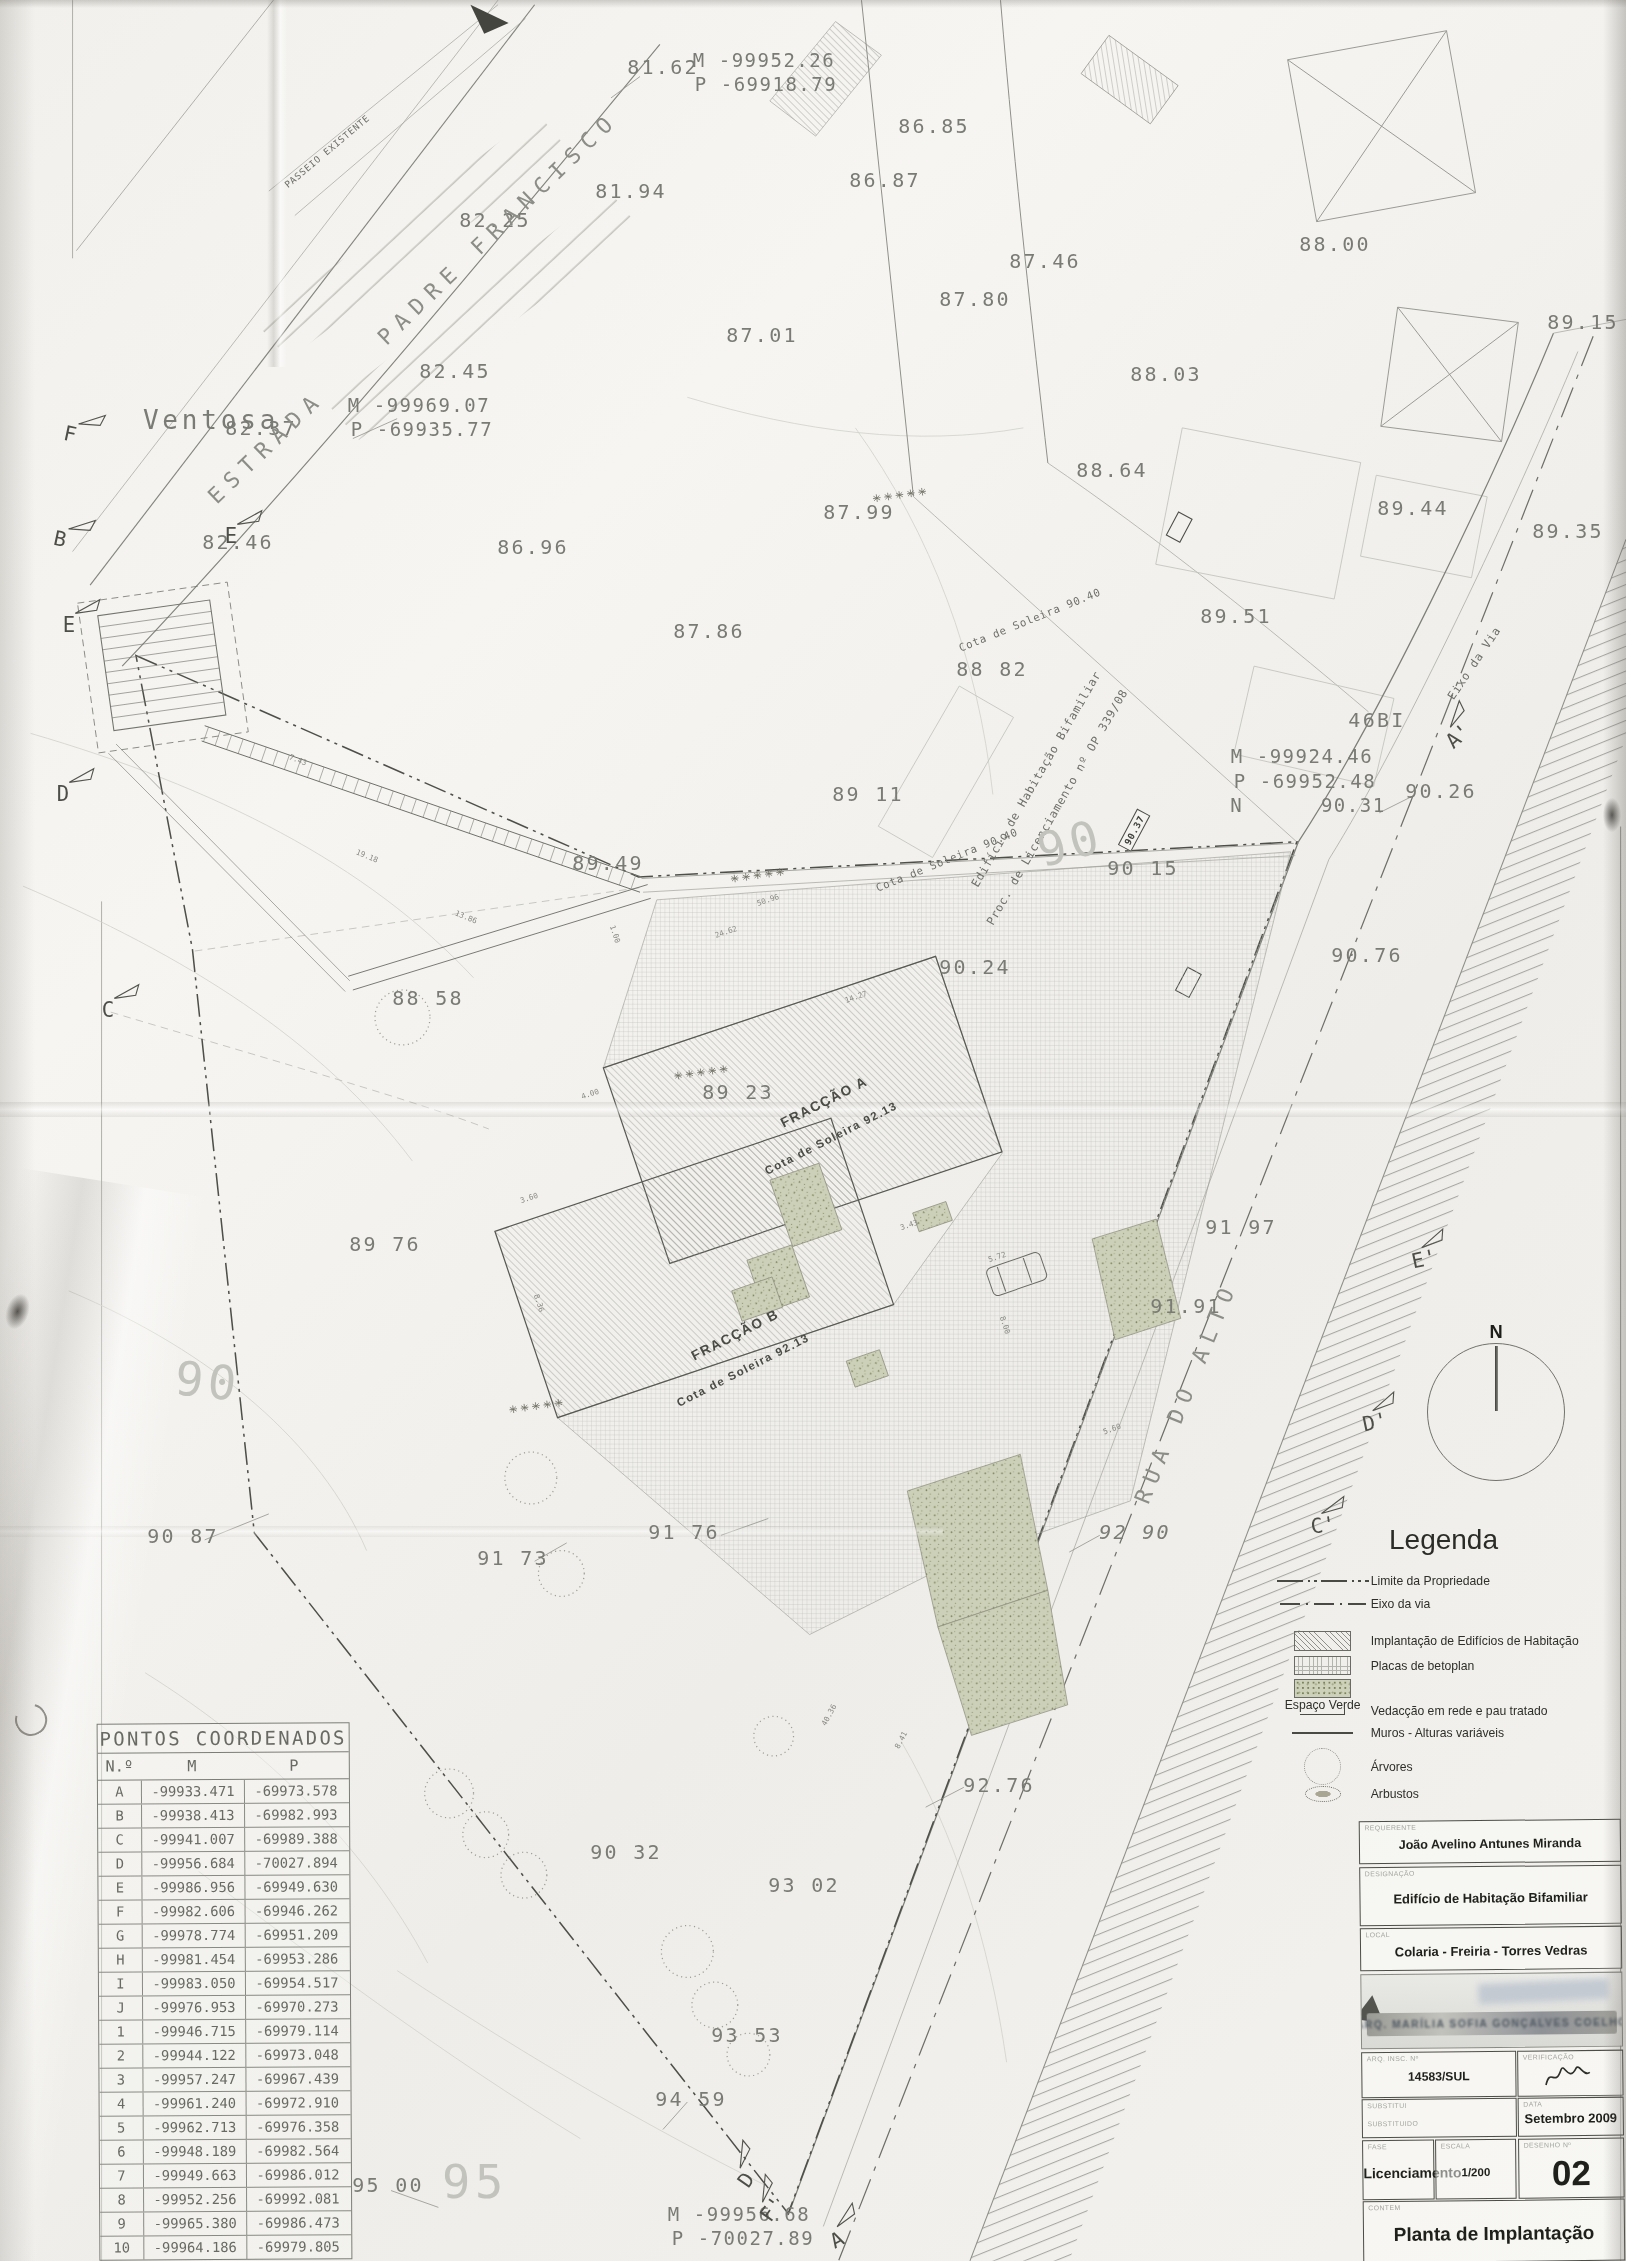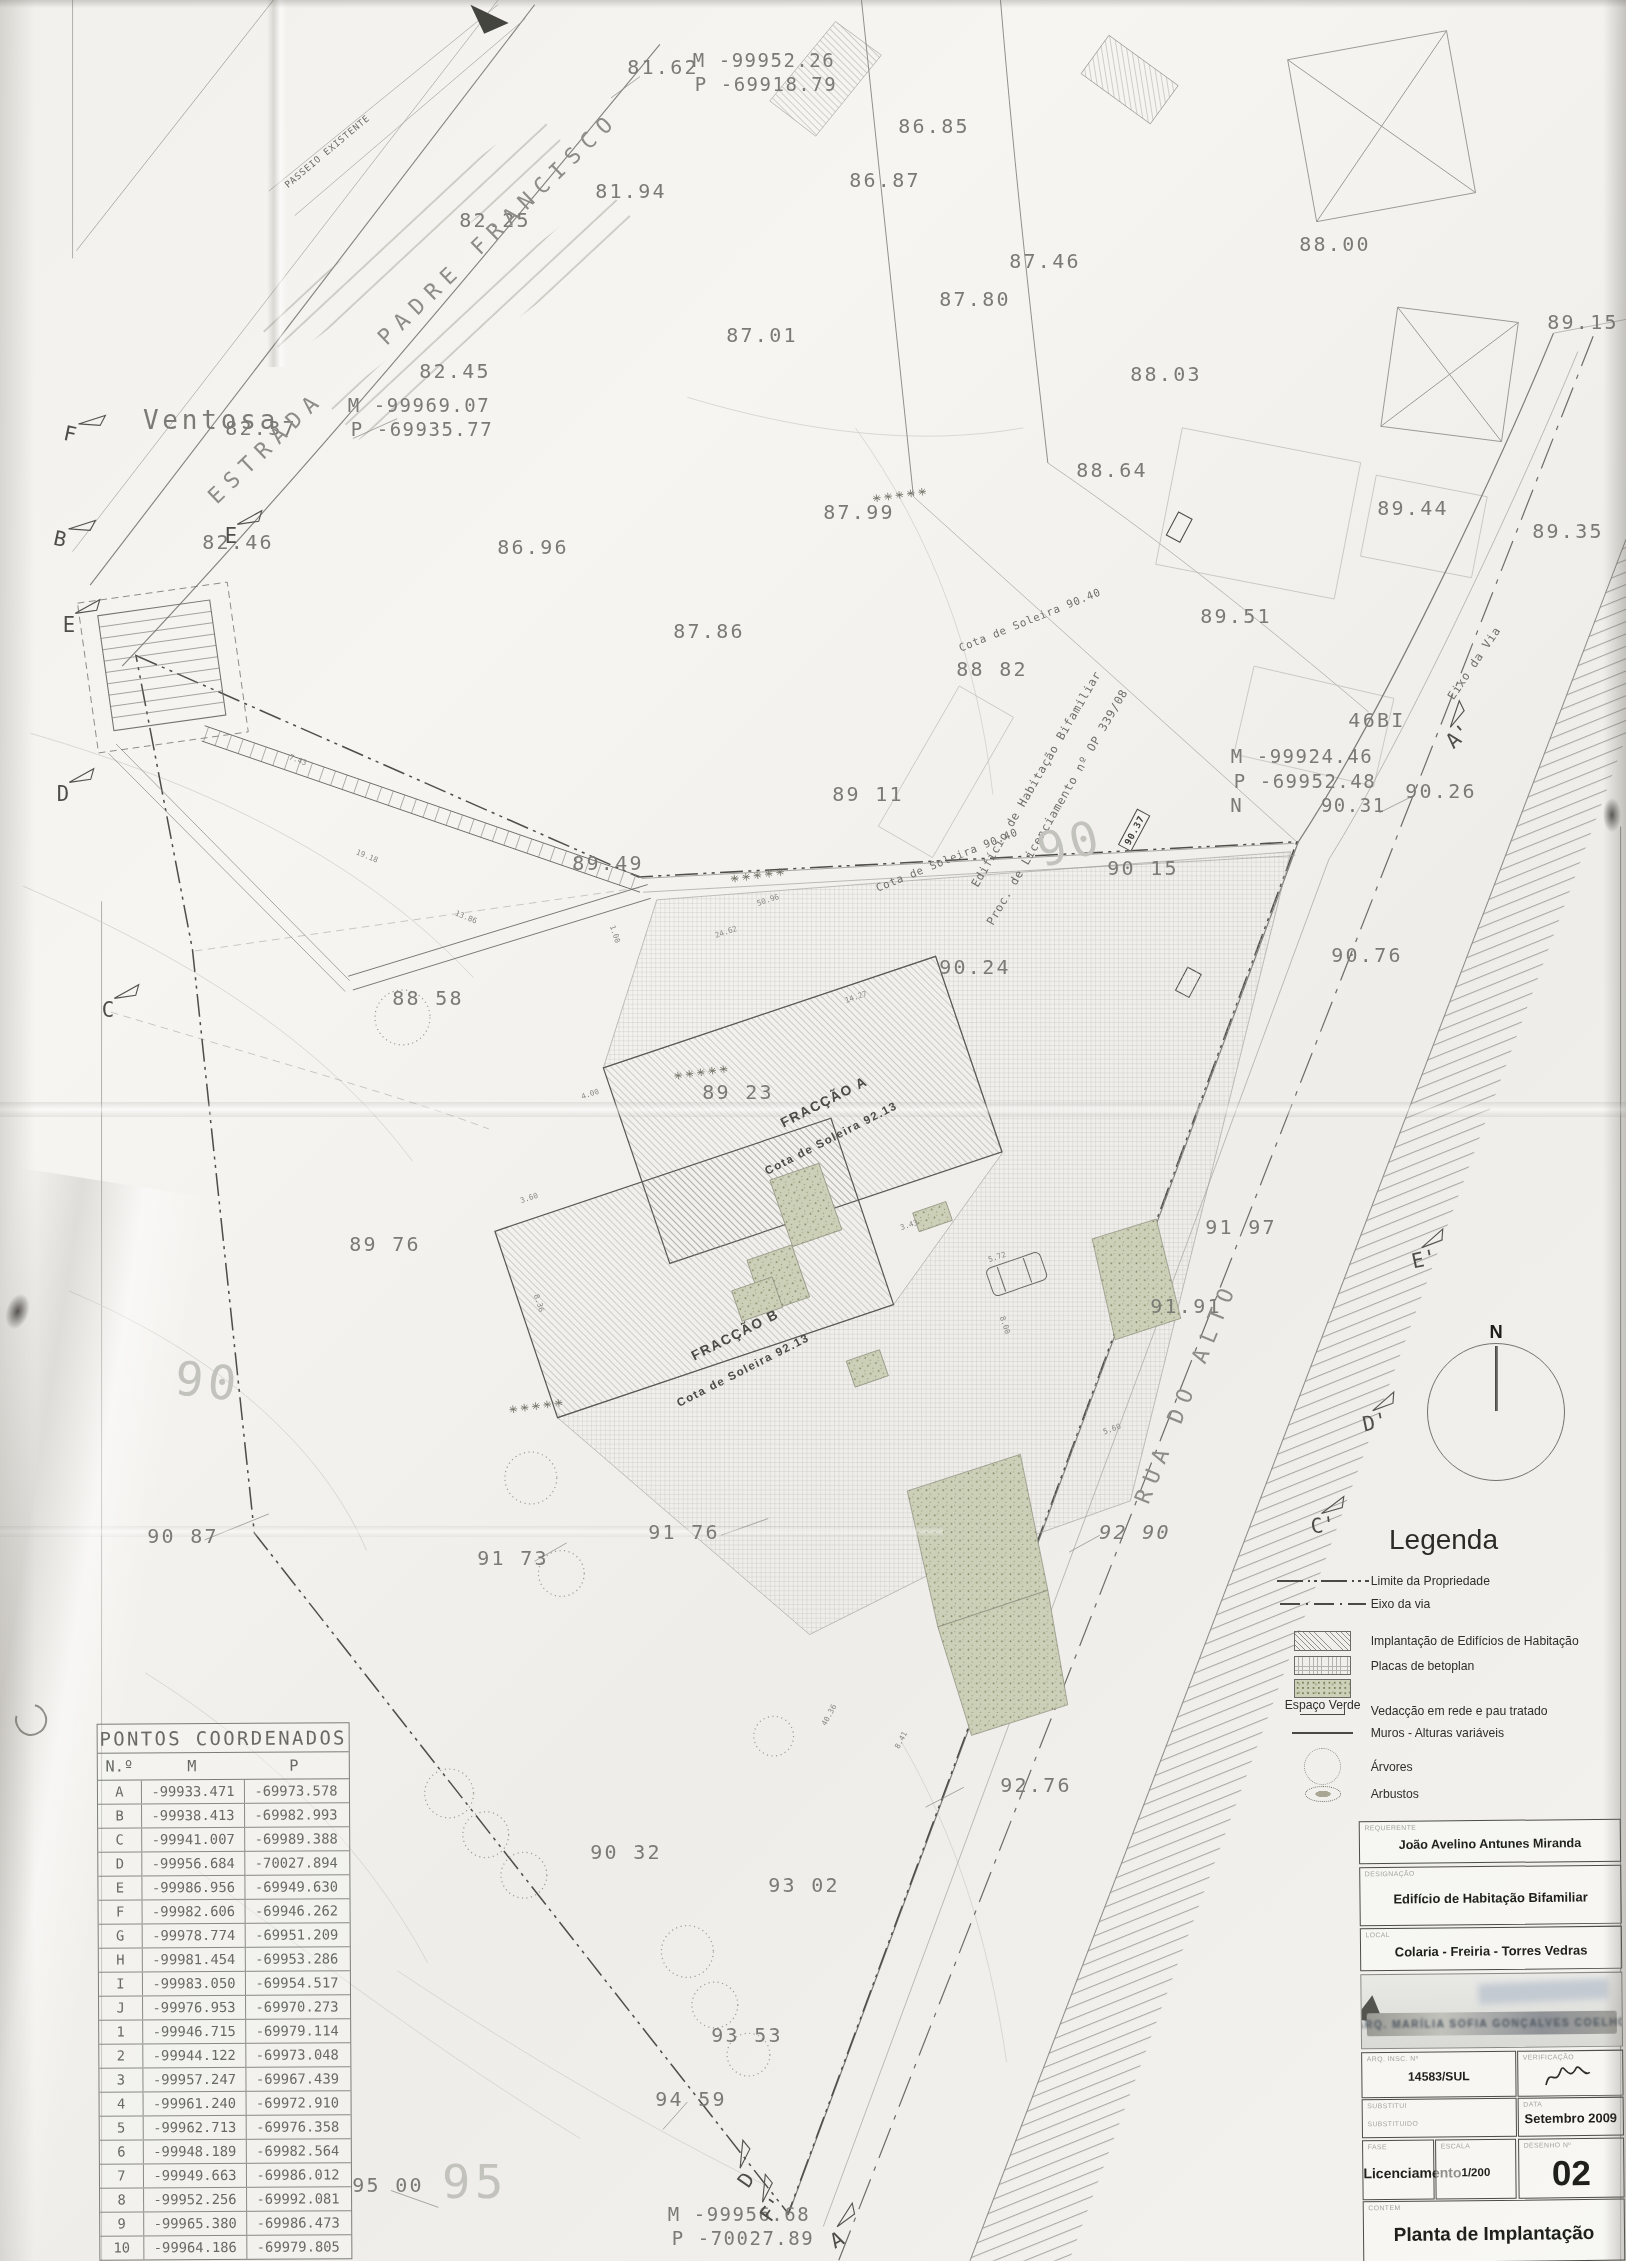--- a/index.html
+++ b/index.html
@@ -444,21 +444,21 @@
       <div class="plan-label frac" style="left: 743px; top: 1370px; transform: translate(-50%, -50%) rotate(-27deg); font-size: 11.5px;">Cota de Soleira 92.13</div>
 
       <div class="plan-label" style="left: 183px; top: 1536px;">90 87</div>
 
       <div class="plan-label" style="left: 684px; top: 1532px;">91 76</div>
 
       <div class="plan-label" style="left: 513px; top: 1558px;">91 73</div>
 
       <div class="plan-label" style="left: 1135px; top: 1532px; font-style: italic;">92 90</div>
 
-      <div class="plan-label" style="left: 1036px; top: 1785px; text-align: center;">92.76</div>
+      <div class="plan-label" style="left: 999px; top: 1785px; text-align: center;">92.76</div>
 
       <div class="plan-label" style="left: 626px; top: 1852px;">90 32</div>
 
       <div class="plan-label" style="left: 804px; top: 1885px;">93 02</div>
 
       <div class="plan-label" style="left: 747px; top: 2035px;">93 53</div>
 
       <div class="plan-label" style="left: 691px; top: 2099px;">94 59</div>
 
       <div class="plan-label" style="left: 388px; top: 2185px;">95 00</div>

